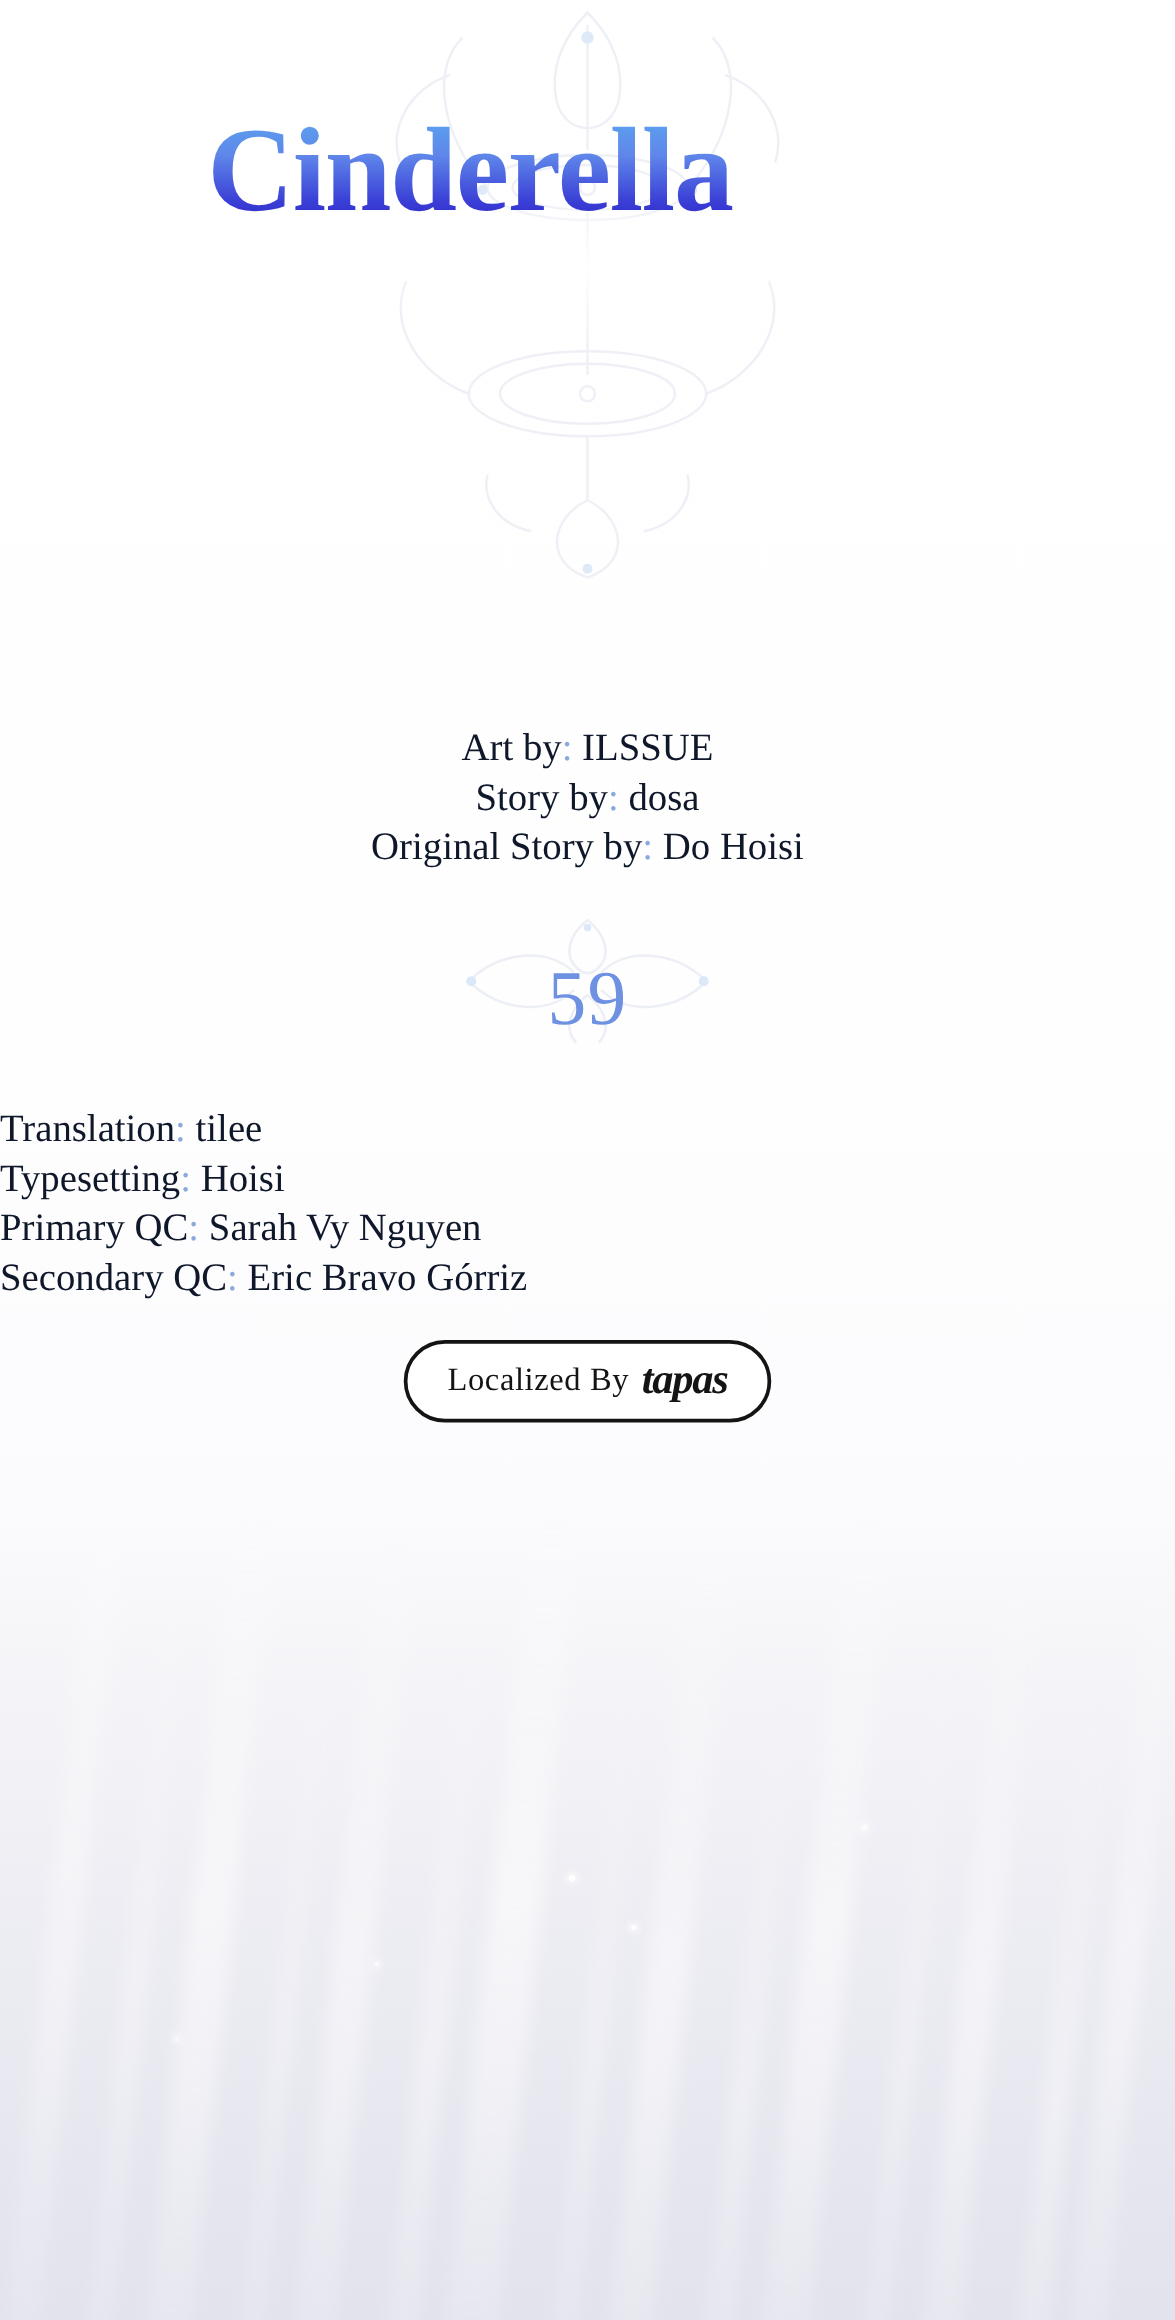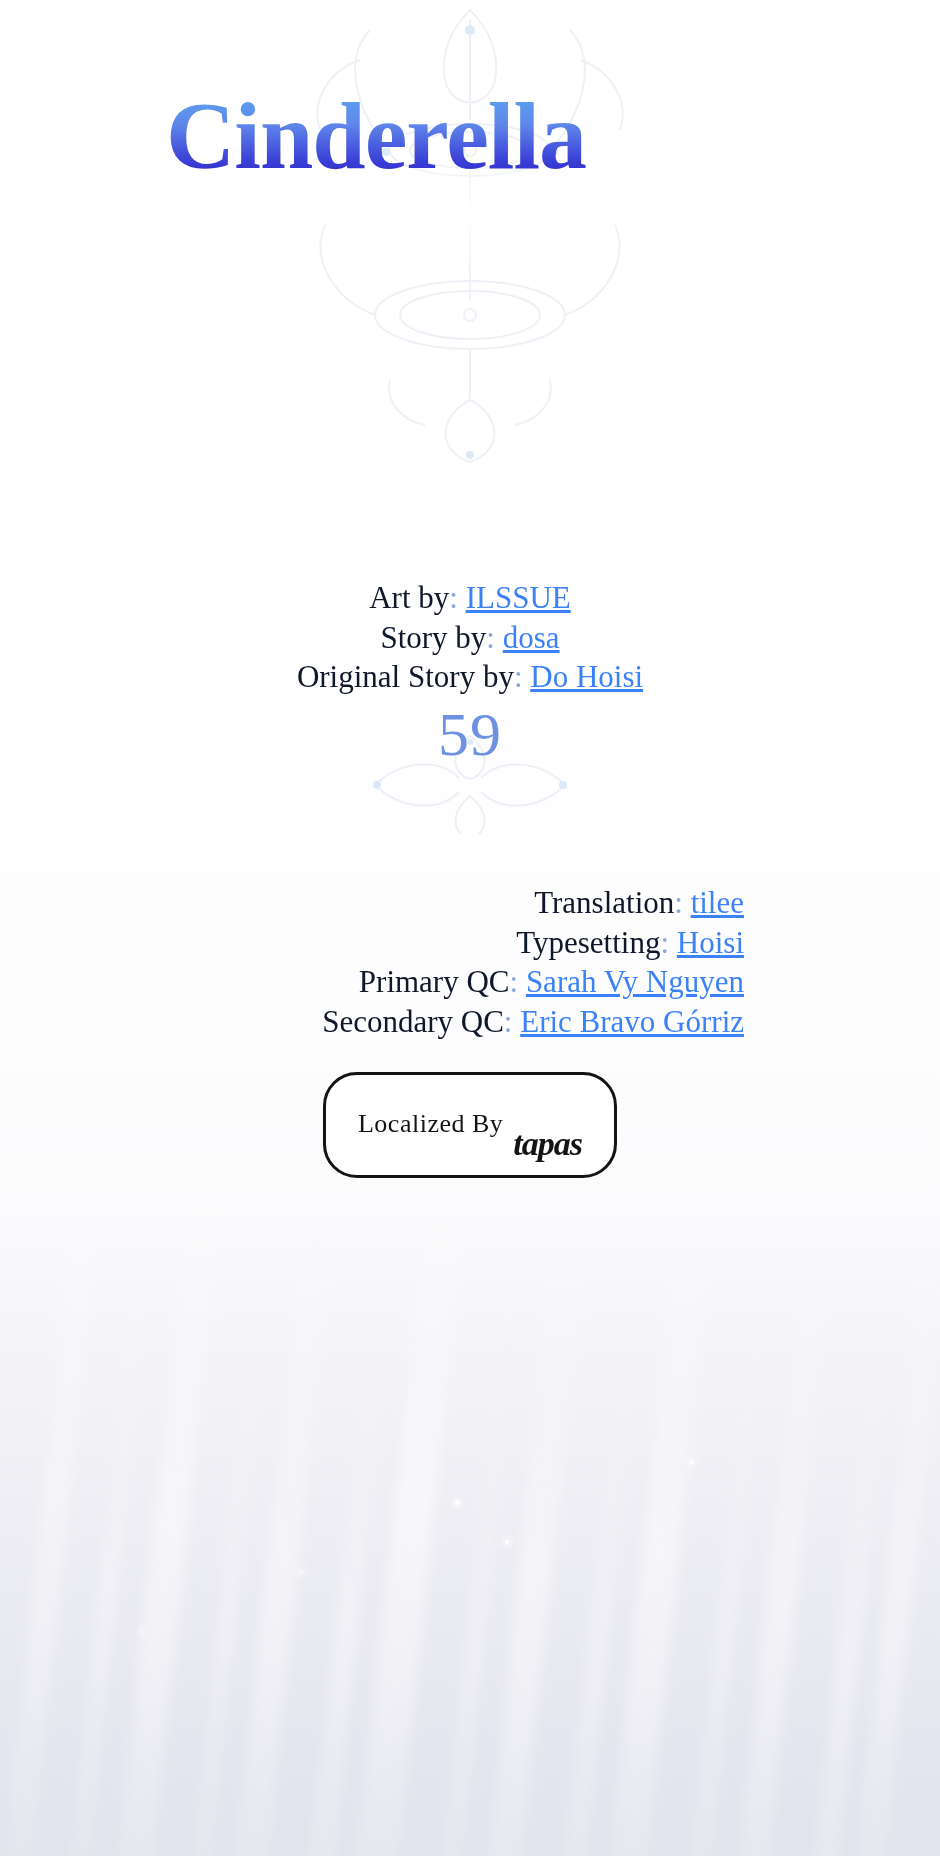--- a/index.html
+++ b/index.html
@@ -144,46 +144,45 @@
     color: #1b1b1b;
     white-space: nowrap;
   }
   .credit-label {
     color: #0f172a;
   }
   .credit-colon {
     color: #8aa9dd;
   }
   .credit-value {
-    color: #3b82f6;
-    text-decoration: underline;
+    color: #0f172a;
   }
 
   
   .episode {
     position: absolute;
     left: 0;
-    top: 699px;
+    top: 764px;
     width: 940px;
     text-align: center;
   }
   .episode-number {
     font-size: 62px;
     font-weight: 400;
     color: #6f91e2;
     letter-spacing: 1px;
   }
 
   
   .credits-bottom {
     position: absolute;
     left: 0;
     top: 883px;
     width: 744px;
-    text-align: right;
+    text-align: left;
   }
 
   
   .localized {
     position: absolute;
     left: 50%;
     top: 1072px;
     transform: translateX(-50%);
     display: flex;
     align-items: center;
@@ -199,21 +198,20 @@
     color: #141414;
     letter-spacing: 0.5px;
   }
   .localized-brand {
     font-family: "Liberation Serif", serif;
     font-style: italic;
     font-weight: 700;
     font-size: 34px;
     color: #141414;
     letter-spacing: -1px;
-    margin-top: 40px;
   }
 </style>
 </head>
 <body>
 
 <div class="page">
 
   <div class="upper-bg"></div>
   <div class="lower-bg"></div>
 

